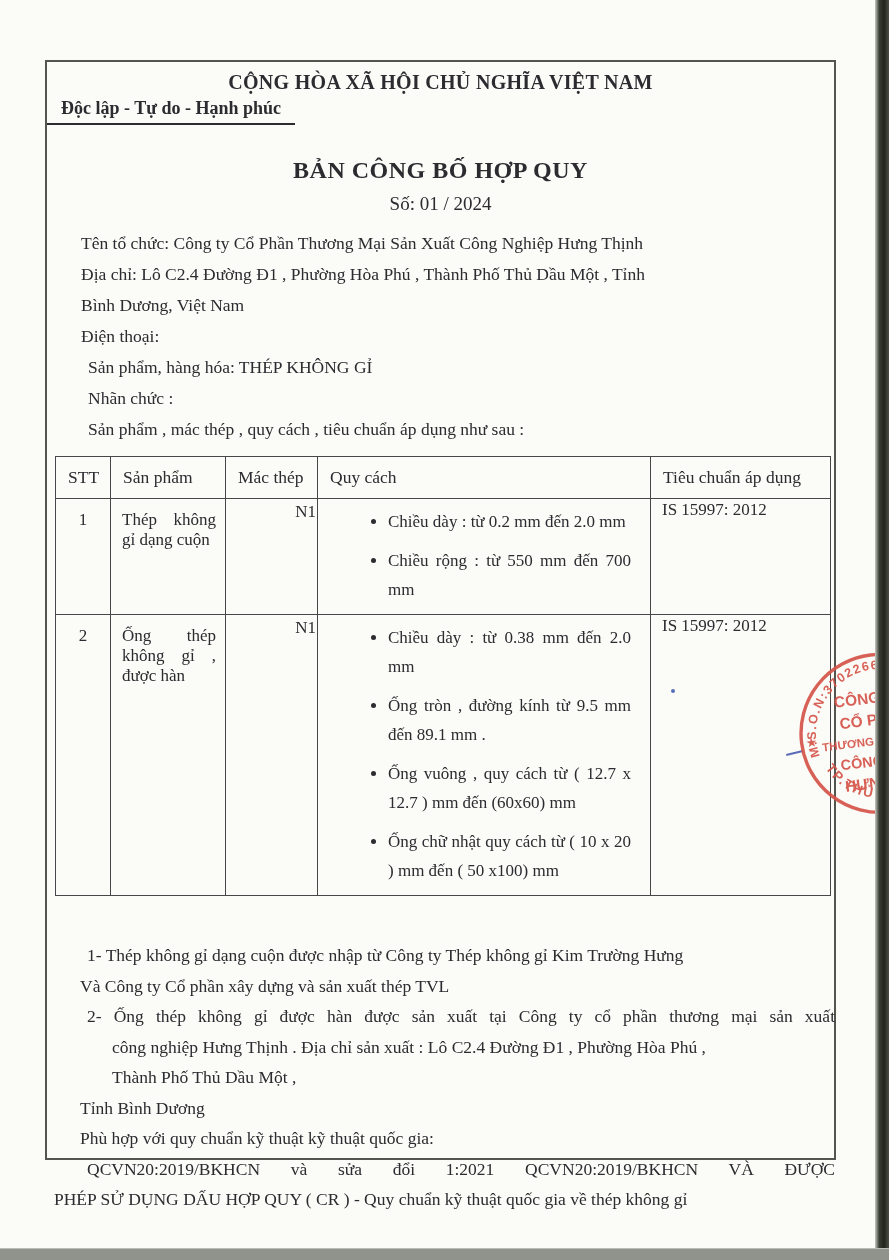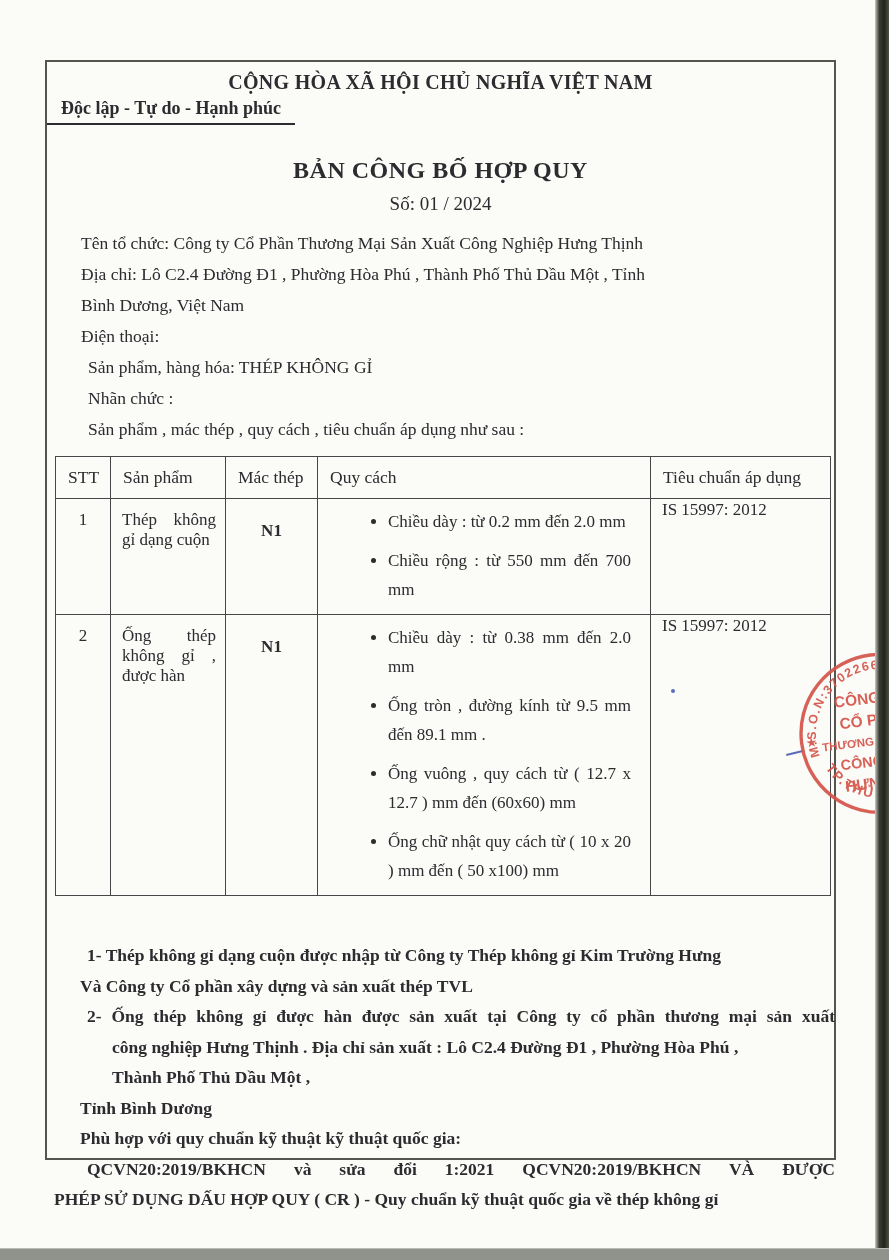--- a/index.html
+++ b/index.html
@@ -25,27 +25,27 @@
 
   table.spec { border-collapse:collapse; margin:11px 0 12px 8px; font-size:17px; table-layout:fixed; }
   table.spec th, table.spec td { border:1.6px solid #47474a; box-sizing:border-box; }
   table.spec th { font-weight:normal; height:42px; text-align:left; padding:0 8px 0 12px; font-size:17.5px; vertical-align:middle; }
   th.c-stt { text-align:center; padding:0; }
   tr.r1 { height:100px; }
   tr.r2 { height:233px; }
   td { vertical-align:top; }
   .td-stt { text-align:center; padding-top:11px; }
   .td-sp  { text-align:justify; padding:11px 9px 0 11px; }
-  .td-mt  { text-align:center; padding-top:22px;font-weight:bold; }
+  .td-mt  { text-align:right; padding-top:3px; }
   .td-qc  { padding:4px 0 0 0; }
   .td-qc ul { margin:4px 0 0 0; padding-left:70px; list-style:disc; }
   .td-qc li { text-align:justify; max-width:243px; line-height:29px; margin-bottom:10px; }
   .td-tc  { padding:1px 6px 0 11px; }
 
-  .notes { margin:44px 8px 0 7px; width:781px; font-size:17.5px; line-height:30.5px;font-weight:bold; }
+  .notes { margin:44px 8px 0 7px; width:781px; font-size:17.5px; line-height:30.5px; }
   .notes div { margin:0; }
   .ind-a { padding-left:33px; }
   .ind-b { padding-left:26px; }
   .ind-c { padding-left:58px; }
   .jl { text-align:justify; text-align-last:justify; }
 
   
   .stamp { position:absolute; left:795px; top:645px; width:176px; height:176px; z-index:3; transform:rotate(-7deg); opacity:.92; }
   .stamp text { font-family:"Liberation Sans","DejaVu Sans",sans-serif; font-weight:bold; }
 

